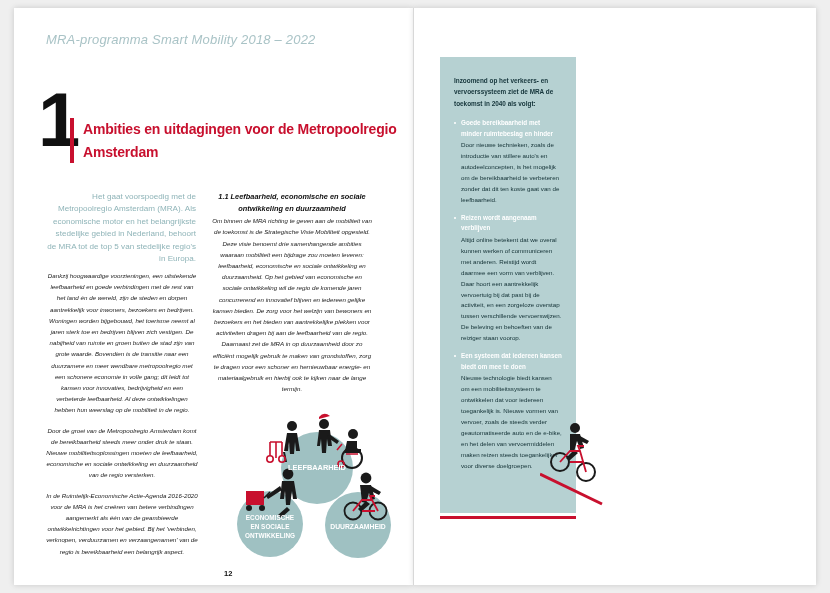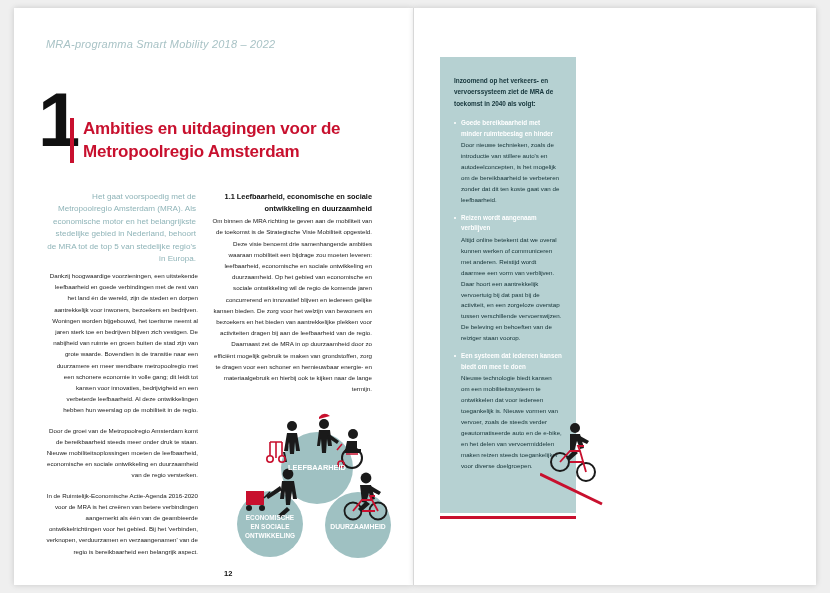--- a/index.html
+++ b/index.html
@@ -20,41 +20,41 @@
   }
   .page-left{left:14px;width:399px;}
   .page-right{left:414px;width:402px;}
   .gutter-line{
     position:absolute;left:413px;top:8px;width:1px;height:577px;
     background:#d8d8d8;
   }
 
   
   .runhead{
-    position:absolute;left:32px;top:30px;
-    font-size:11px;font-style:italic;letter-spacing:.2px;
+    position:absolute;left:32px;top:24px;
+    font-size:13px;font-style:italic;letter-spacing:.2px;
     color:#a9c3c6;
   }
 
   
   .chapnum{
     position:absolute;left:24px;top:79px;
     font-size:76px;line-height:66px;font-weight:700;color:#101010;
     letter-spacing:-3px;
   }
   .chaptitle{
     position:absolute;left:56px;top:110px;width:330px;
     border-left:4px solid #c8102e;
     padding-left:9px;
-    color:#c8102e;font-size:17px;line-height:22.5px;font-weight:700;
+    color:#c8102e;font-size:14px;line-height:22.5px;font-weight:700;
     letter-spacing:-.2px;
   }
 
   
-  .col{position:absolute;font-size:6.2px;line-height:11.2px;text-align:right;}
+  .col{position:absolute;font-size:6.2px;line-height:11.2px;text-align:center;font-style:italic;}
   .col p{margin:0 0 9px 0;}
   .lead{
     position:absolute;left:32px;top:183px;width:150px;
     color:#8fb4b8;font-size:8.1px;line-height:12.4px;font-weight:500;text-align:right;
   }
   .c1{left:32px;top:262px;width:152px;}
   .c2{left:198px;top:183px;width:160px;}
 
   h3.sub{
     font-size:7.4px;line-height:11.6px;font-weight:700;margin:0 0 1px 0;color:#101010;

